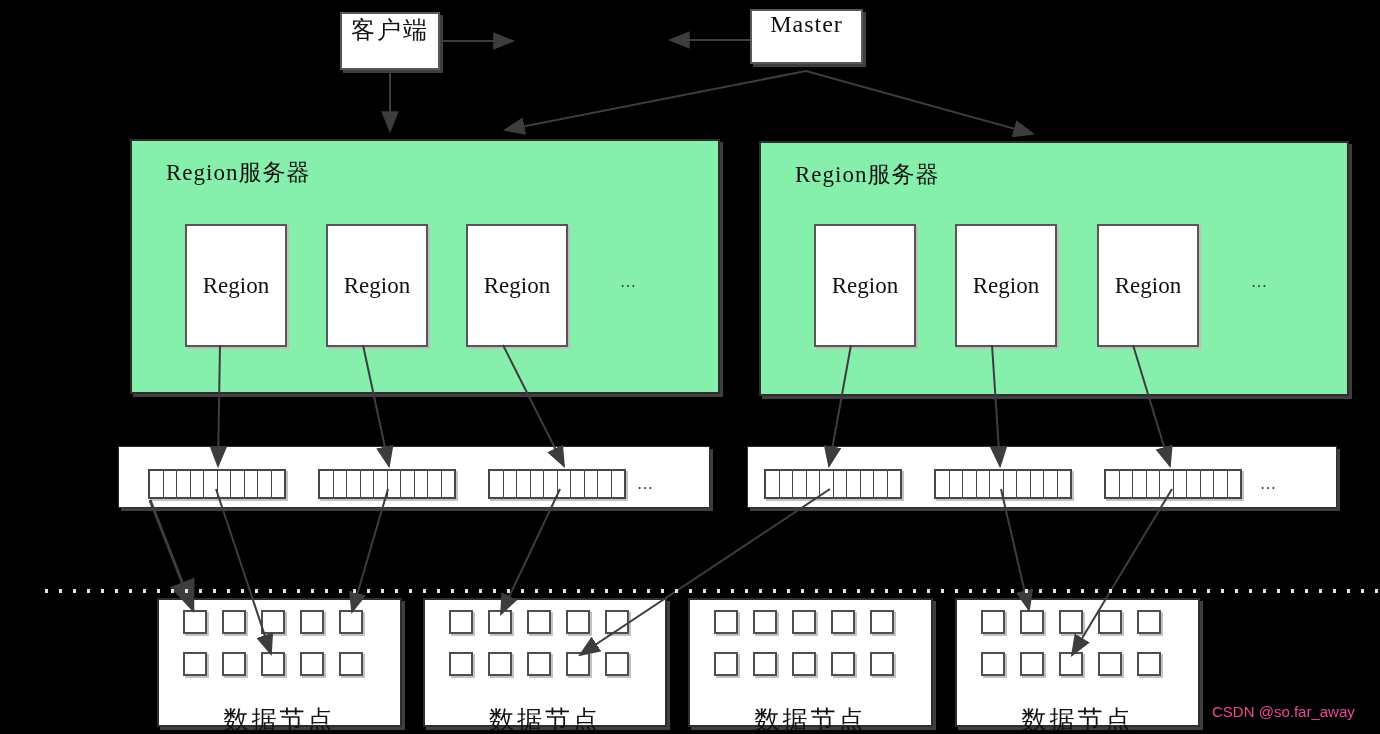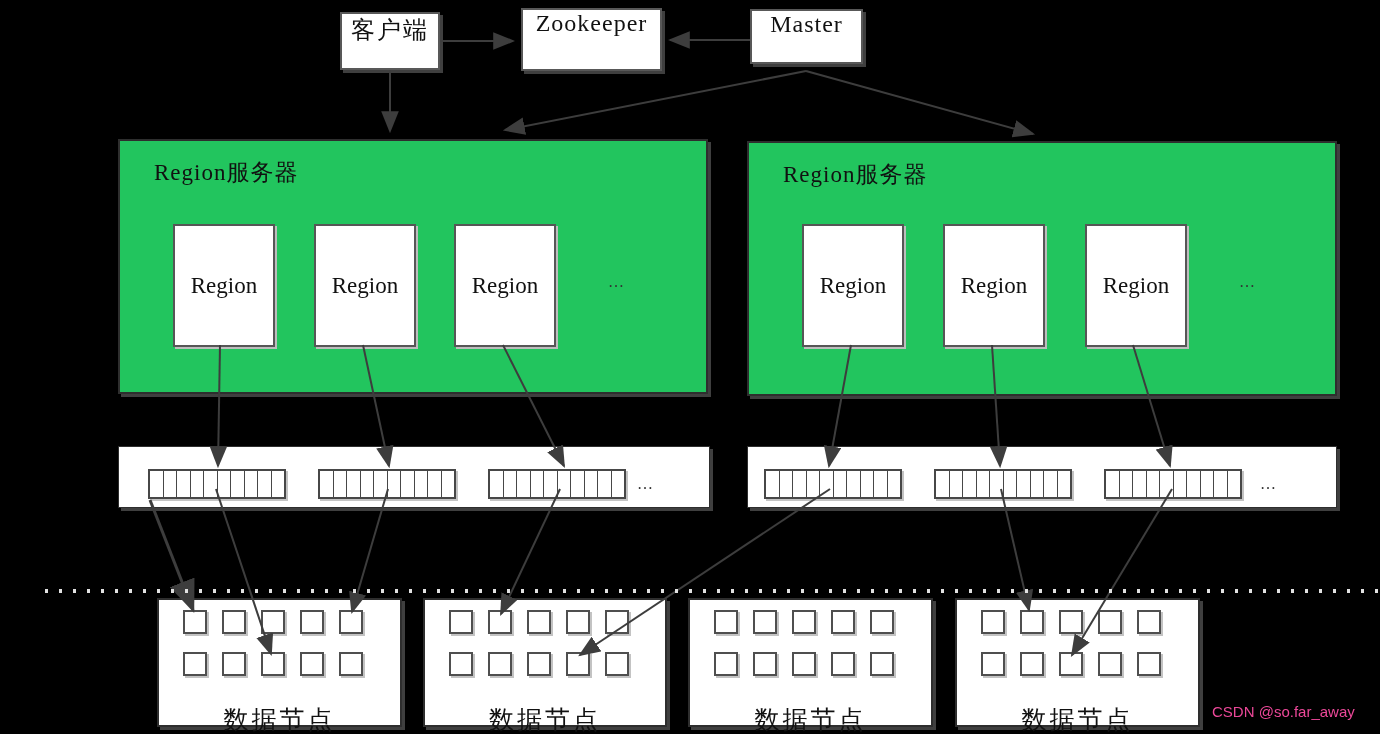--- a/index.html
+++ b/index.html
@@ -3,21 +3,21 @@
 <meta charset="utf-8">
 <style>
   html,body{margin:0;padding:0;background:#000;}
   .stage{position:relative;width:1380px;height:734px;background:#000;overflow:hidden;
          font-family:"Liberation Serif","DejaVu Serif",serif;color:#111;}
   .wires{position:absolute;left:0;top:0;width:1380px;height:734px;z-index:5;pointer-events:none;}
   .box{position:absolute;background:#fff;border:2px solid #585858;box-shadow:3px 3px 0 #3f3f3f;
        display:flex;justify-content:center;z-index:2;box-sizing:border-box;}
   .toplabel{font-size:24px;letter-spacing:1px;}
   .cn{letter-spacing:2px;}
-  .server{position:absolute;background:#22c55e;border:2px solid #2e2e2e;box-shadow:3px 3px 0 #3f3f3f;z-index:2;box-sizing:border-box;}
+  .server{position:absolute;background:#86efac;border:2px solid #2e2e2e;box-shadow:3px 3px 0 #3f3f3f;z-index:2;box-sizing:border-box;margin-left:12px;}
   .server-label{position:absolute;left:34px;top:16px;font-size:23px;letter-spacing:1px;}
   .region{position:absolute;width:102px;height:123px;background:#fff;border:2px solid #565656;
           box-shadow:2px 2px 0 #bdbdbd;display:flex;align-items:center;justify-content:center;
           font-size:23px;box-sizing:border-box;}
   .dots{position:absolute;font-size:16px;color:#333;letter-spacing:2px;}
   .bar{position:absolute;background:#fff;border:1.5px solid #2e2e2e;box-shadow:3px 3px 0 #3f3f3f;z-index:2;box-sizing:border-box;}
   .strip{position:absolute;top:22px;width:138px;height:30px;display:flex;border:2px solid #474747;
          background:#fff;box-shadow:2px 2px 0 #c3c3c3;box-sizing:border-box;}
   .cell{flex:1;border-right:1px solid #474747;}
   .cell:last-child{border-right:none;}
@@ -29,23 +29,20 @@
              font-family:"Liberation Sans","DejaVu Sans",sans-serif;z-index:6;}
 </style>
 </head>
 <body>
 
 <div class="stage">
 
   <div class="box" style="left:340px;top:12px;width:100px;height:58px;">
     <span class="toplabel cn">客户端</span>
   </div>
-  <div class="box" style="left:521px;top:8px;width:141px;height:63px;">
-    <span class="toplabel">Zookeeper</span>
-  </div>
   <div class="box" style="left:750px;top:9px;width:113px;height:55px;">
     <span class="toplabel">Master</span>
   </div>
 
   <div class="server" style="left:118px;top:139px;width:590px;height:255px;">
     <div class="server-label">Region服务器</div>
     <div class="region" style="left:53px;top:83px;">Region</div>
     <div class="region" style="left:194px;top:83px;">Region</div>
     <div class="region" style="left:334px;top:83px;">Region</div>
     <div class="dots" style="left:488px;top:132px;">…</div>

